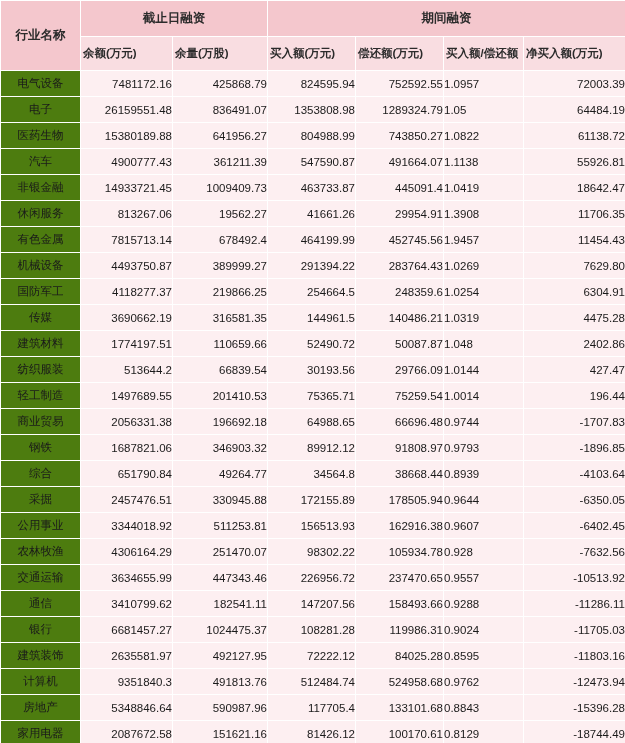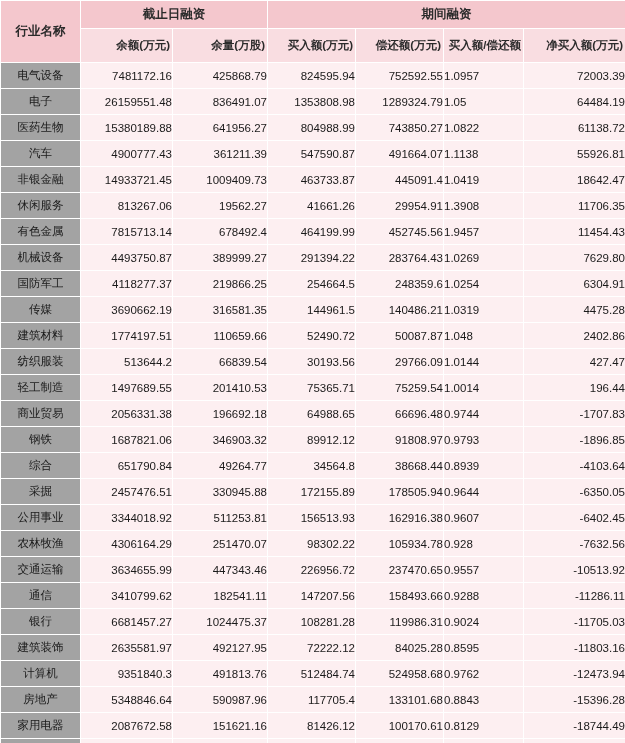--- a/index.html
+++ b/index.html
@@ -26,45 +26,45 @@
     height: 26px;
     box-sizing: border-box;
   }
   
   tr.head-group th {
     background: #f4c7cd;
     color: #2b2b2b;
     font-weight: bold;
     text-align: center;
     font-size: 12.5px;
-    height: 28px;
+    height: 36px;
     border: 1px solid #ffffff;
     margin-left: 26px;
   }
   tr.head-sub th {
     background: #f9dde1;
     color: #2b2b2b;
     font-weight: bold;
-    text-align: right;
+    text-align: left;
     font-size: 11.5px;
     height: 34px;
     line-height: 13px;
     border: 1px solid #ffffff;
     padding: 0 2px;
   }
   th.industry-head {
     background: #f4c7cd;
     color: #2b2b2b;
     font-weight: bold;
     text-align: center;
     font-size: 12.5px;
     vertical-align: middle;
   }
   td.industry-cell {
-    background: #a3a3a3;
+    background: #4d7c0f;
     text-align: center;
     color: #1a1a1a;
     font-size: 12px;
   }
   td.num {
     background: #fdeff1;
     text-align: right;
     padding-right: 8px;
     color: #1a1a1a;
     font-size: 12px;

